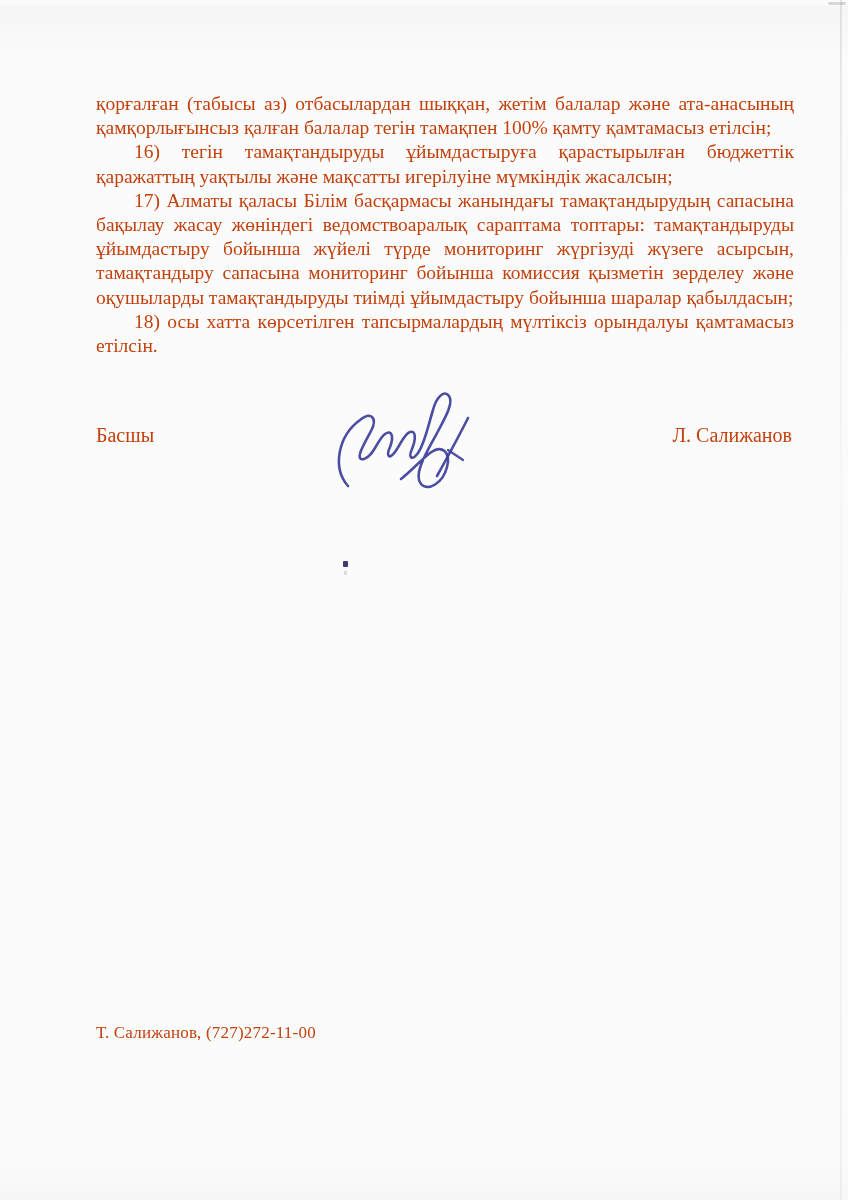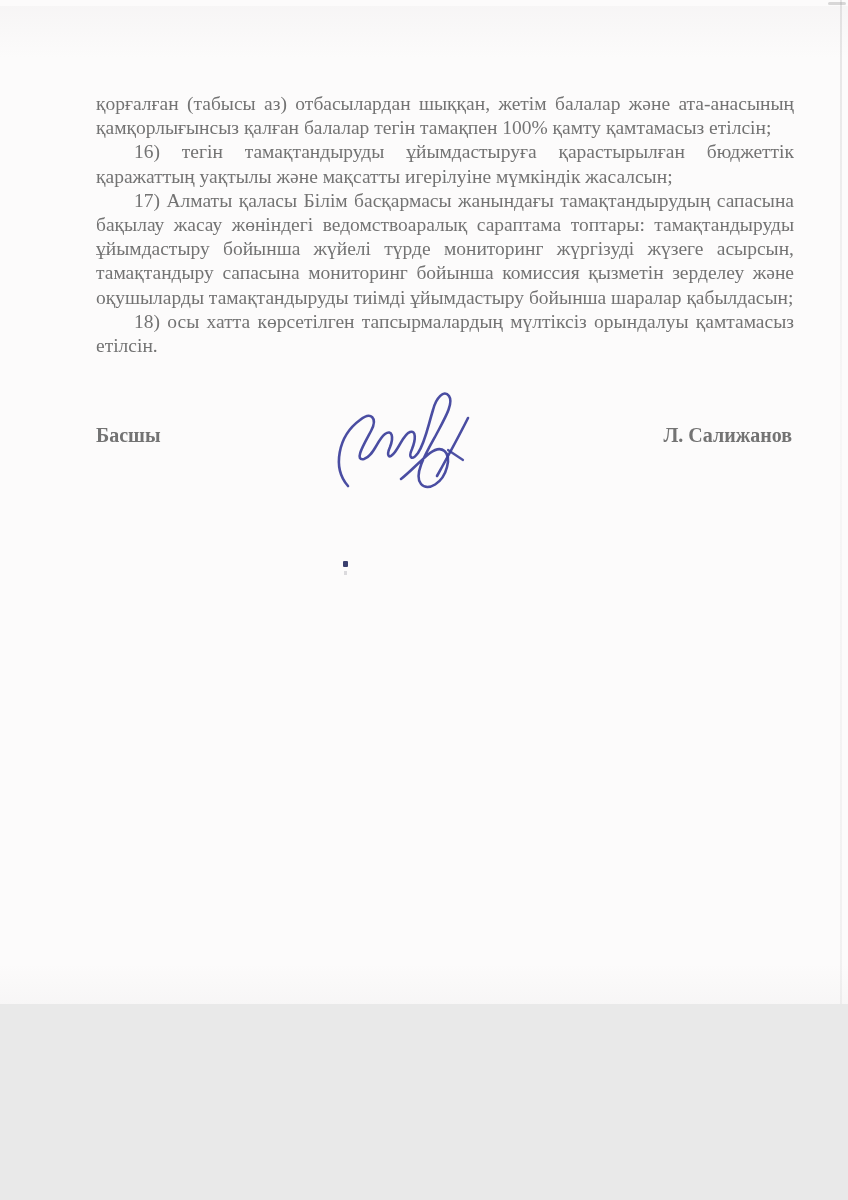--- a/index.html
+++ b/index.html
@@ -3,26 +3,26 @@
 <meta charset="utf-8">
 <style>
   html, body {
     margin: 0;
     padding: 0;
     background: #e9e9e9;
   }
   .page {
     position: relative;
     width: 848px;
-    height: 1004px;
+    height: 1200px;
     margin: 0 auto;
     background: #fcfbfb;
     overflow: hidden;
     font-family: "Liberation Serif", "DejaVu Serif", serif;
-    color: #737373;
+    color: #c2410c;
   }
   
   .scan-band-top {
     position: absolute;
     left: 0; top: 6px;
     width: 100%; height: 52px;
     background: linear-gradient(180deg, rgba(175,170,173,0.07), rgba(175,170,173,0.0));
     pointer-events: none;
   }
   .scan-edge-right {
@@ -73,21 +73,21 @@
   }
   
   .sig-row {
     position: absolute;
     left: 96px;
     top: 424px;
     width: 696px;
     display: flex;
     justify-content: space-between;
     align-items: flex-start;
-    font-weight: bold;
+    font-weight: normal;
     font-size: 20px;
     gap: 20px;
   }
   .sig-svg {
     position: absolute;
     left: 330px;
     top: 388px;
     width: 150px;
     height: 112px;
   }

